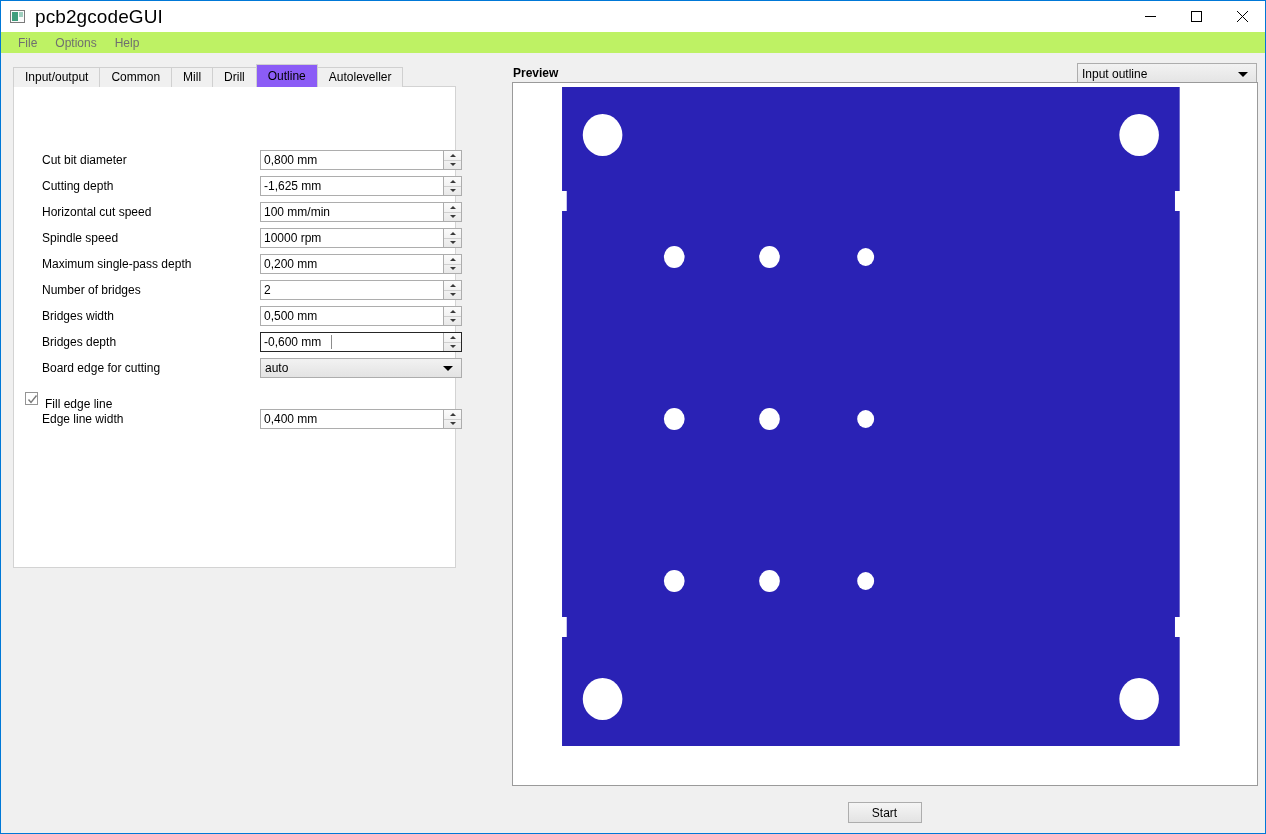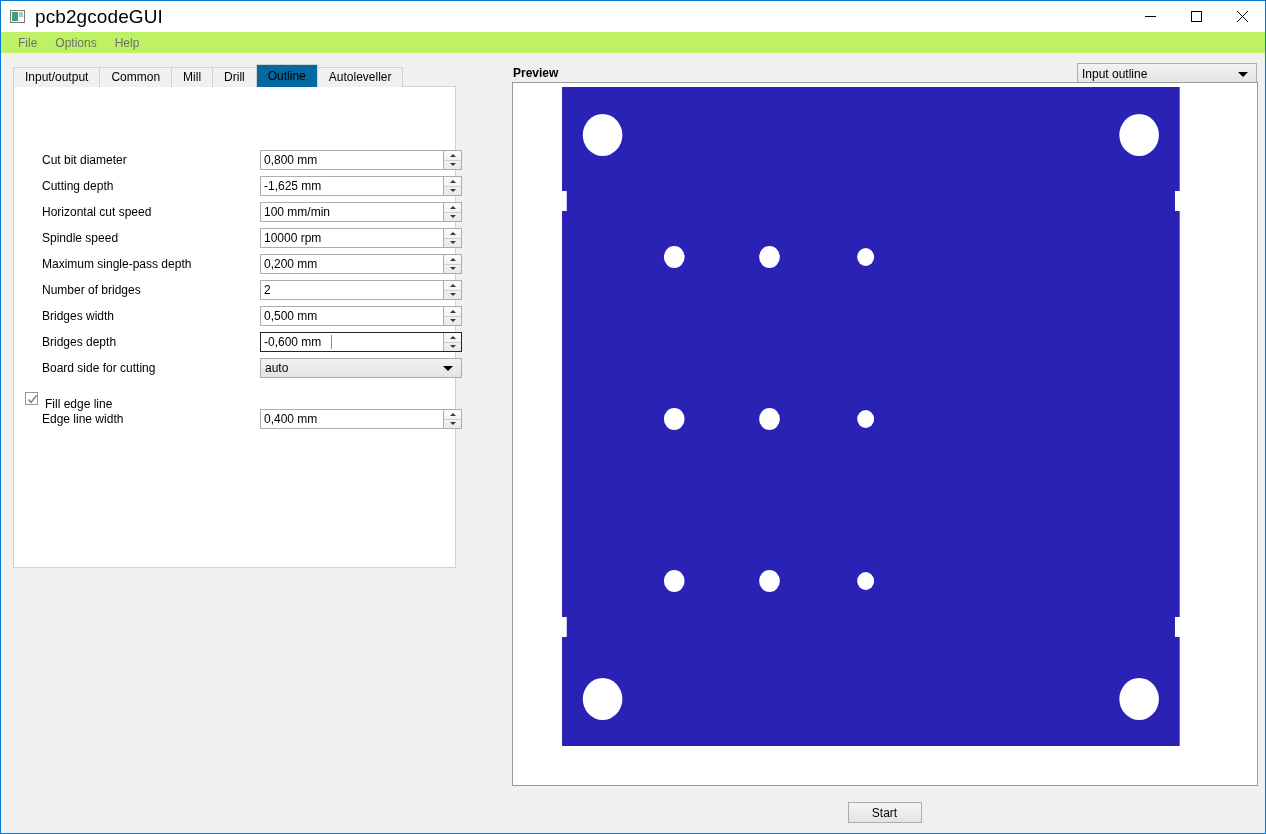--- a/index.html
+++ b/index.html
@@ -132,21 +132,21 @@
     background: #f0f0f0;
     border: 1px solid #d0d0d0;
     border-bottom: none;
     box-sizing: border-box;
     color: #000;
     cursor: default;
     margin-right: -1px;
     position: relative;
   }
   .tab.active {
-    background: #0369a1;
+    background: #8b5cf6;
     border-color: #d0d0d0;
     height: 23px;
     line-height: 22px;
     z-index: 4;
     margin-top: -3px;
   }
   #tab-panel {
     position: absolute;
     left: 12px;
     top: 33px;
@@ -503,21 +503,21 @@
                   <span class="arrow-up"></span>
                 </div>
               <div class="spin-btn">
                   <span class="arrow-down"></span>
                 </div>
             </div>
           </div>
         </div>
 
         <div class="form-row" style="top:268px">
-          <div class="field-label">Board side for cutting</div>
+          <div class="field-label">Board edge for cutting</div>
           <div class="combo">
             <div class="combo-text">auto</div>
             <div class="combo-arrow"></div>
           </div>
         </div>
 
         <div class="check-row" style="top:298px">
           <div class="checkbox-box">
             <svg width="11" height="11" viewBox="0 0 11 11">
               <polyline points="1.5,5.5 4,8.5 9.5,1.5" fill="none" stroke="#7a7a7a" stroke-width="1.4"></polyline>

